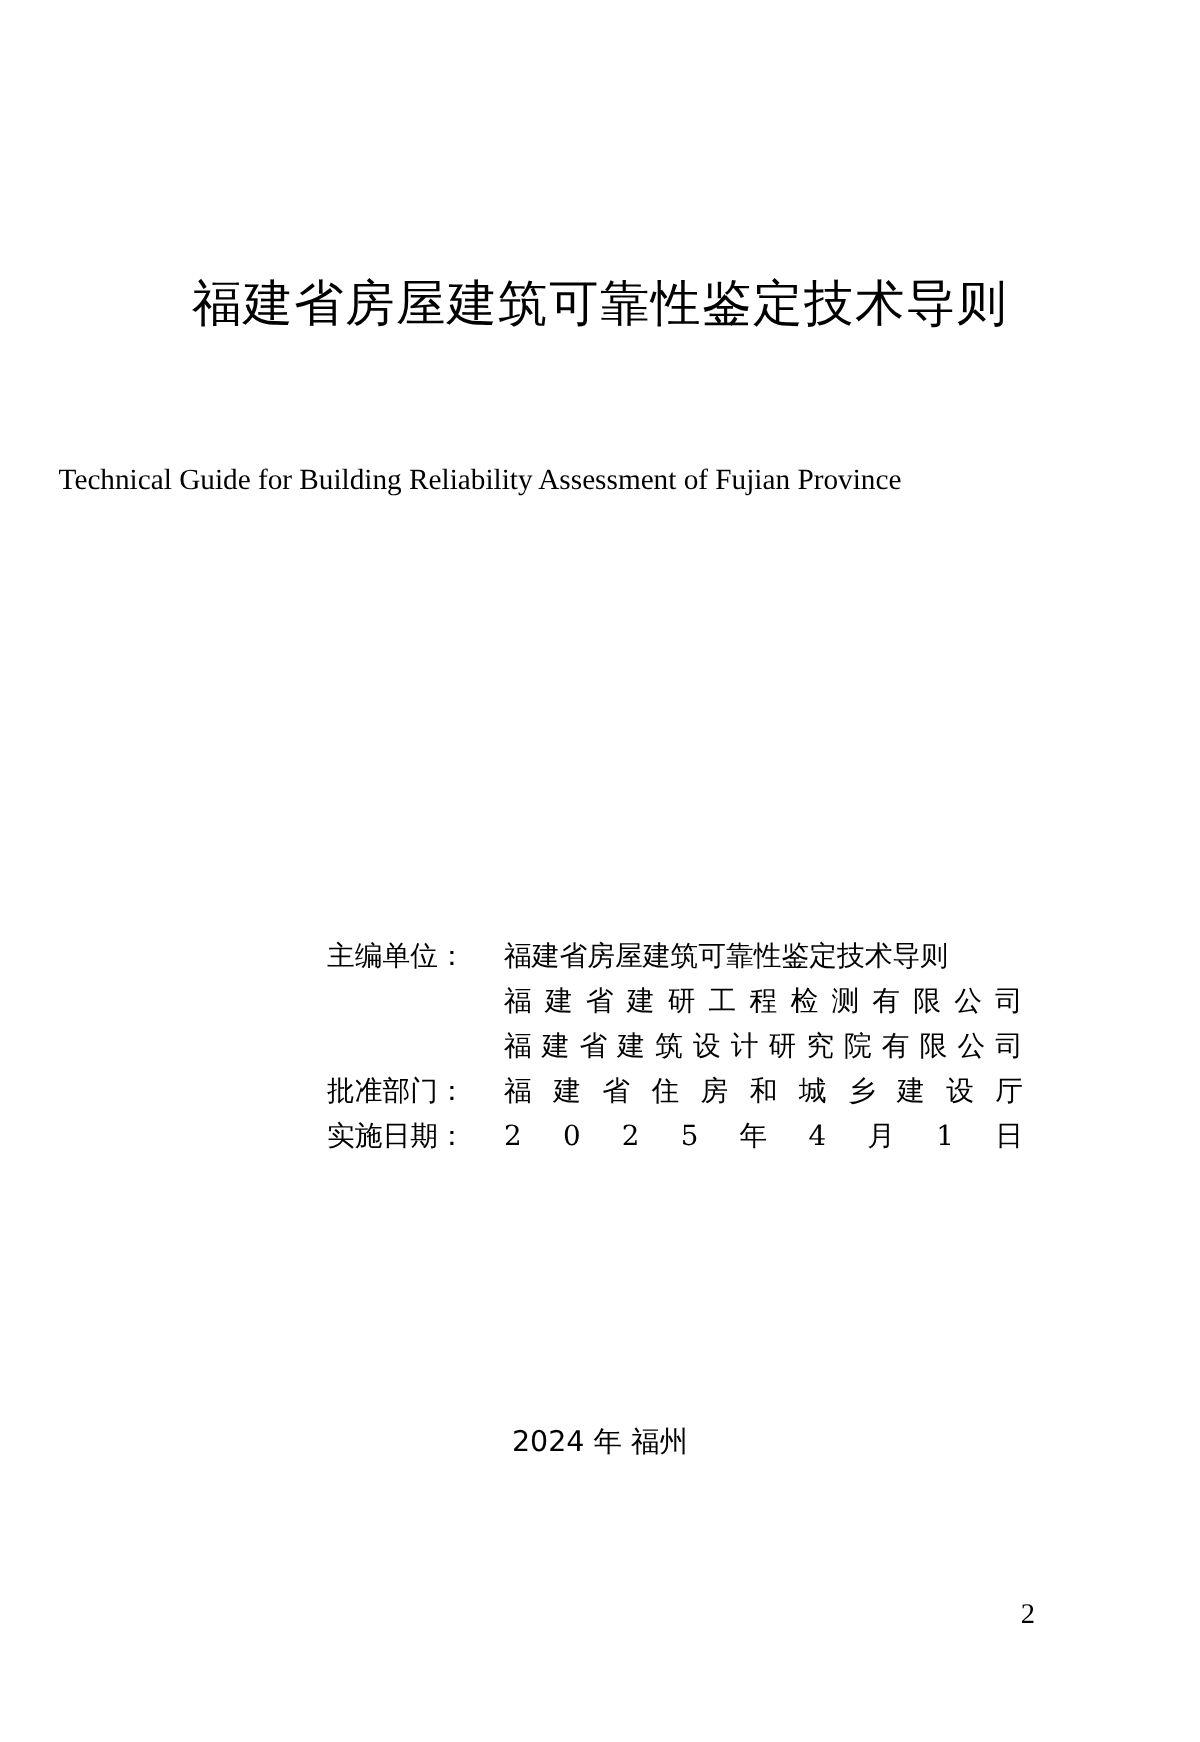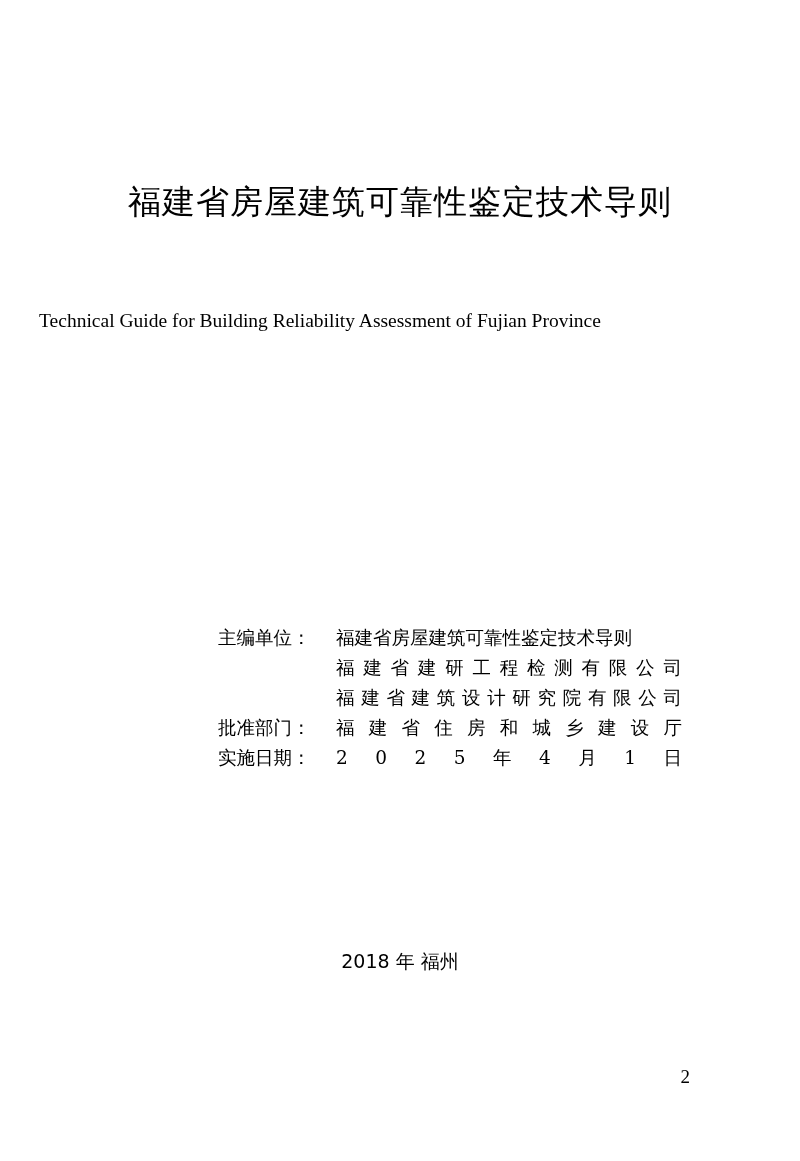--- a/index.html
+++ b/index.html
@@ -104,14 +104,14 @@
         <span>5</span>
         <span>年</span>
         <span>4</span>
         <span>月</span>
         <span>1</span>
         <span>日</span>
       </span>
   </div>
 </div>
 
-<div class="footer-place">2018 年  福州</div>
+<div class="footer-place">2024 年  福州</div>
 <div class="page-number">2</div>
 
 </body></html>

